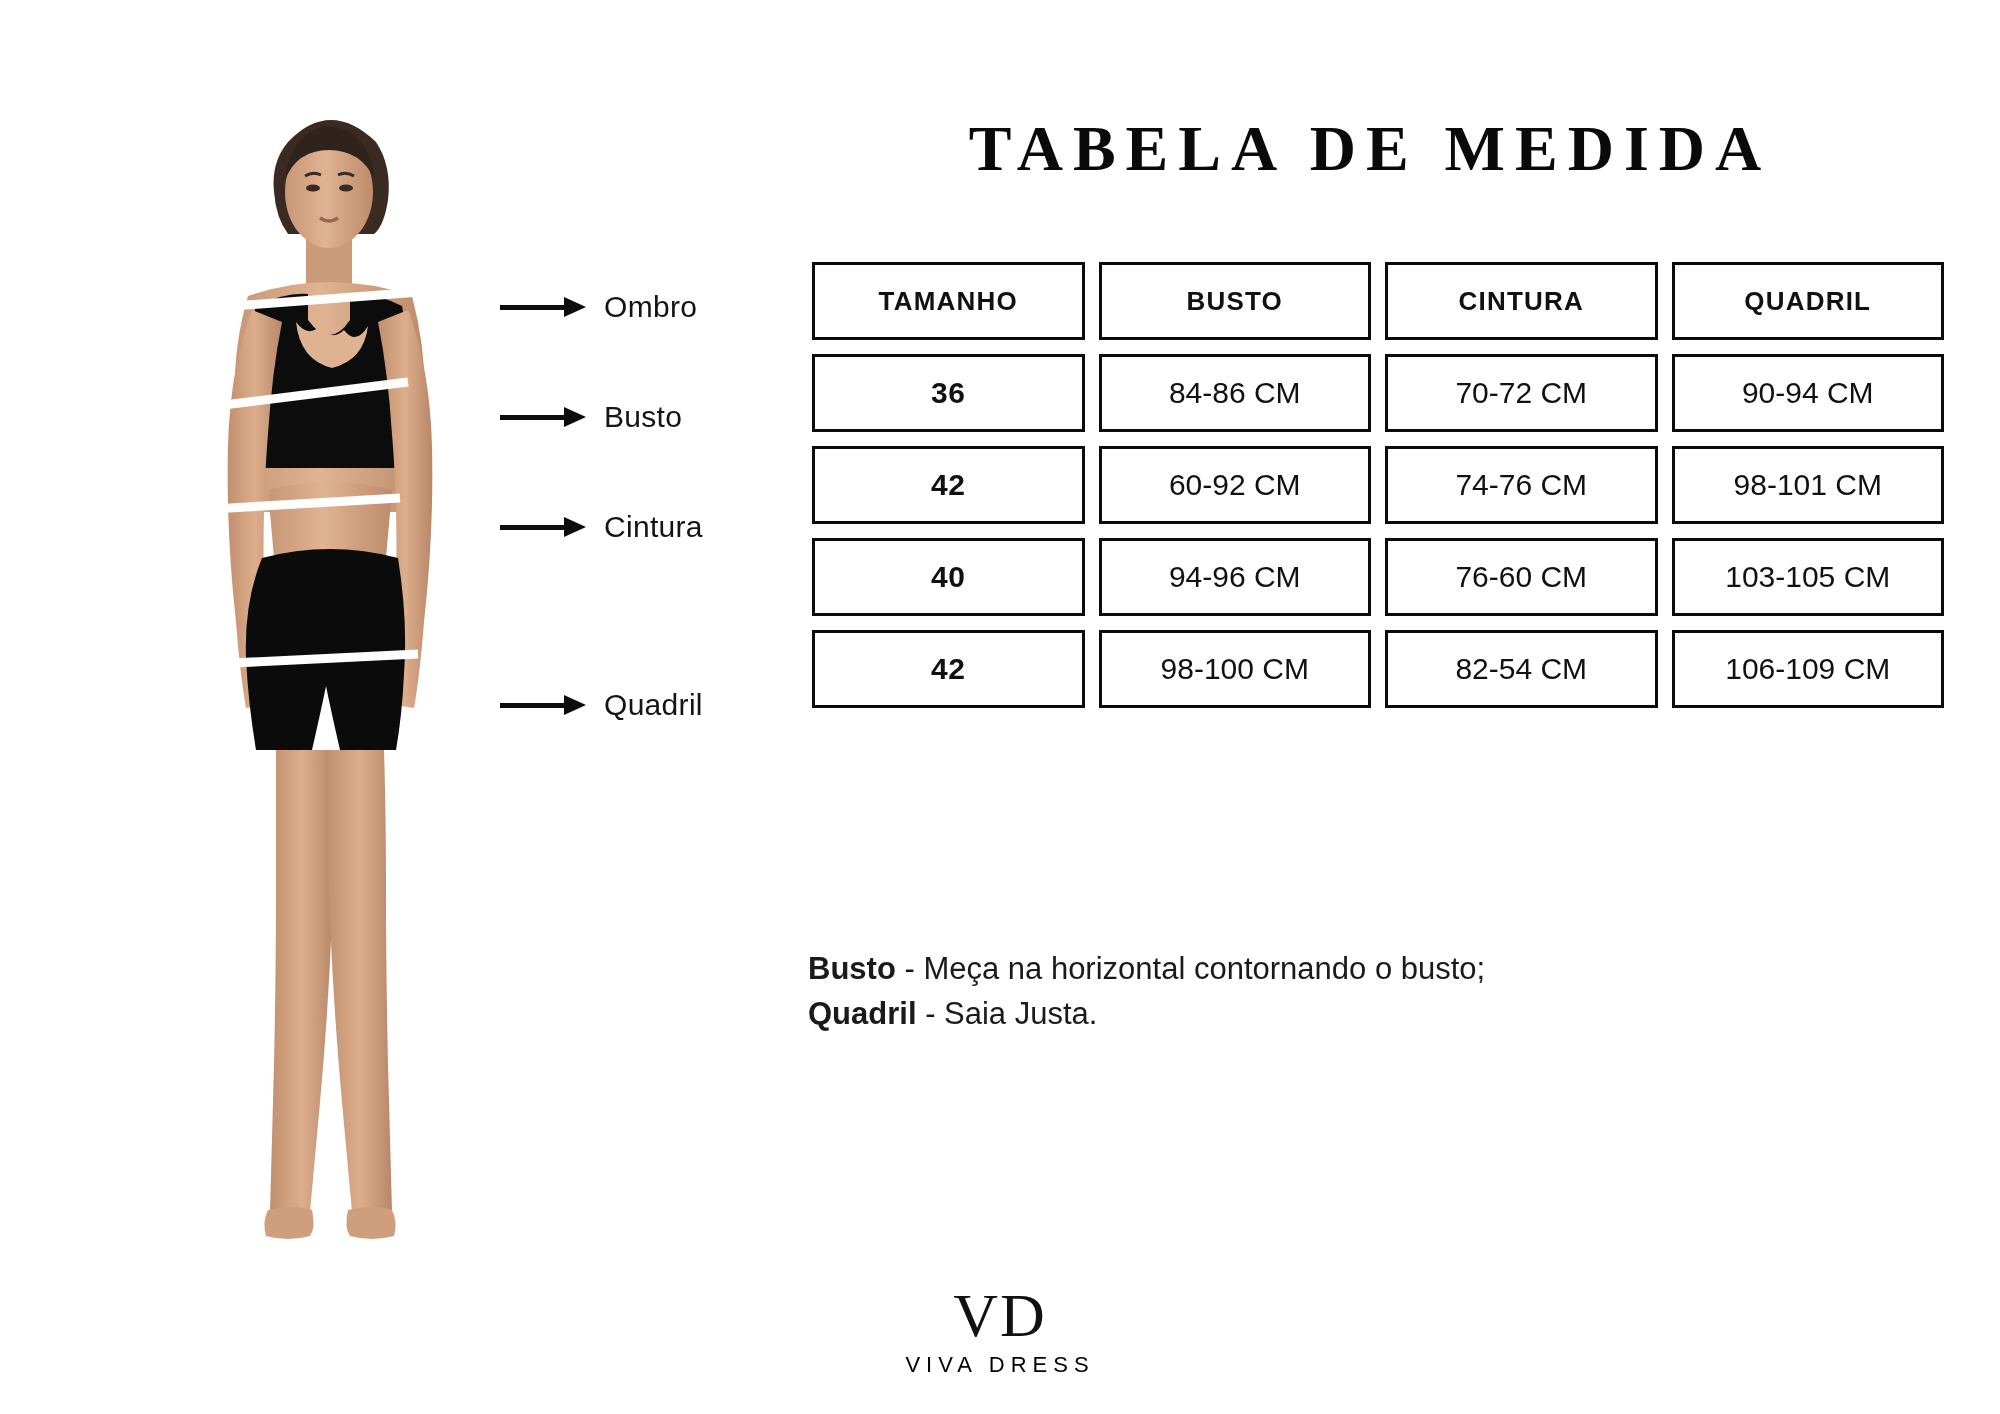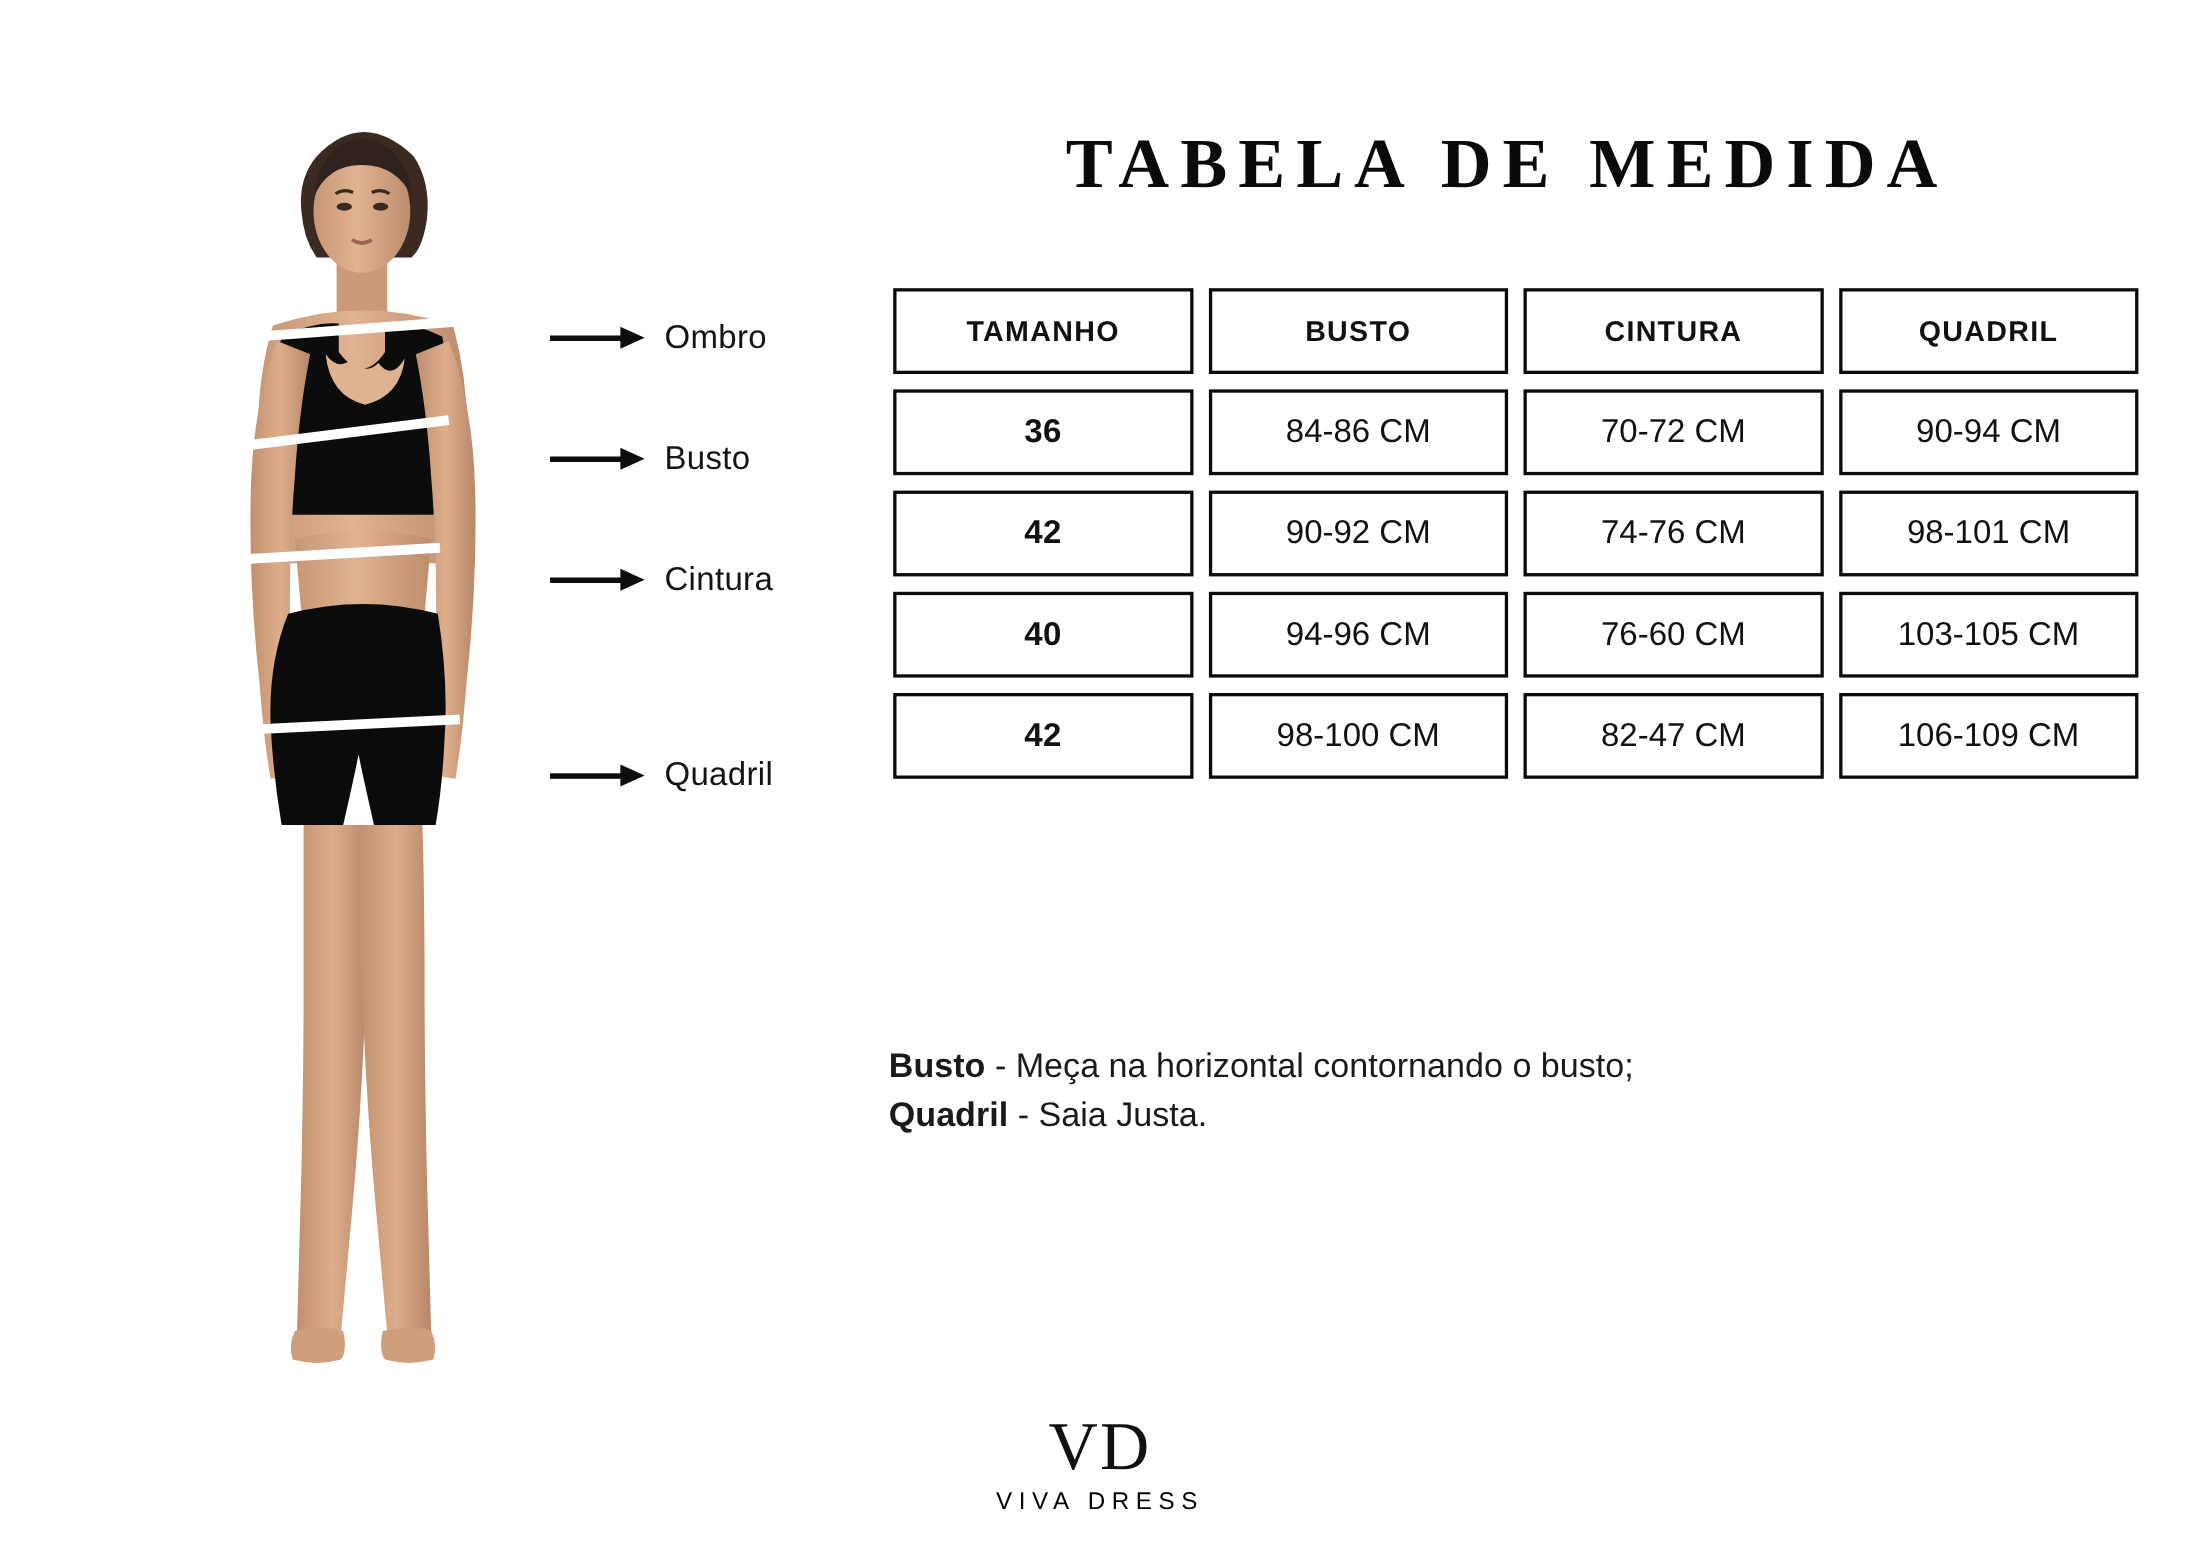--- a/index.html
+++ b/index.html
@@ -254,34 +254,34 @@
         <td>QUADRIL</td>
       </tr>
       <tr>
         <td class="size-cell">36</td>
         <td>84-86 CM</td>
         <td>70-72 CM</td>
         <td>90-94 CM</td>
       </tr>
       <tr>
         <td class="size-cell">42</td>
-        <td>90-92 CM</td>
+        <td>60-92 CM</td>
         <td>74-76 CM</td>
         <td>98-101 CM</td>
       </tr>
       <tr>
         <td class="size-cell">40</td>
         <td>94-96 CM</td>
         <td>76-60 CM</td>
         <td>103-105 CM</td>
       </tr>
       <tr>
         <td class="size-cell">42</td>
         <td>98-100 CM</td>
-        <td>82-47 CM</td>
+        <td>82-54 CM</td>
         <td>106-109 CM</td>
       </tr>
     </tbody>
   </table>
 
   <div id="instructions">
     <div>
       <span class="lbl">Busto</span><span> - Meça na horizontal contornando o busto;</span>
     </div>
     <div>

